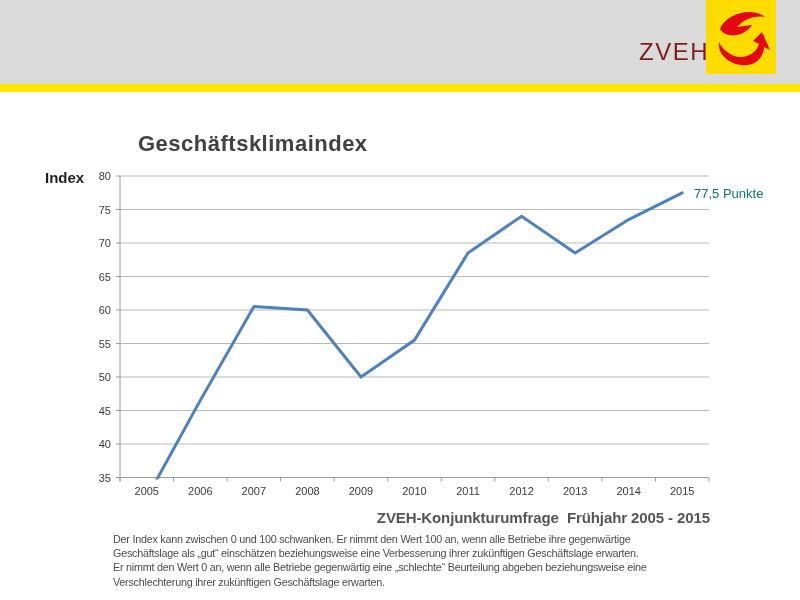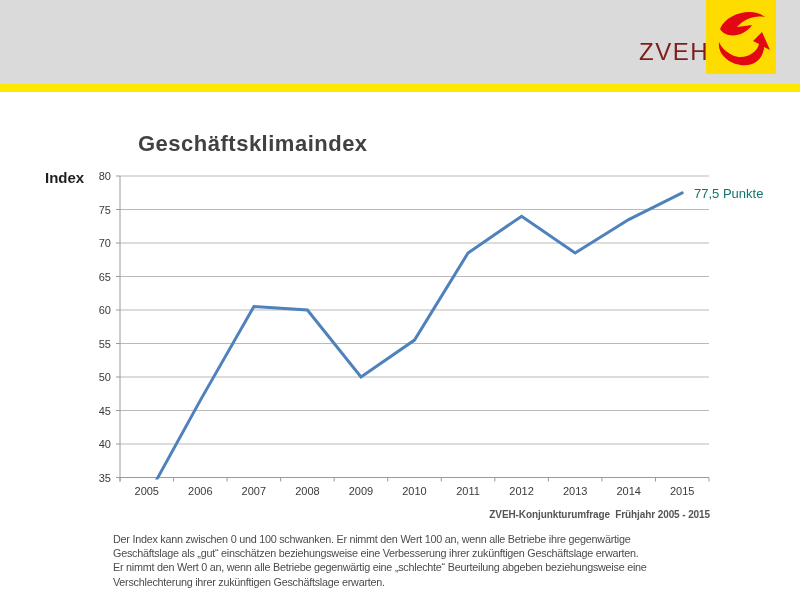--- a/index.html
+++ b/index.html
@@ -21,21 +21,21 @@
     position:absolute;left:138px;top:131px;font-size:22px;font-weight:bold;
     color:#414141;letter-spacing:0.5px;
   }
   .y-axis-title{
     position:absolute;left:45px;top:169px;font-size:15px;font-weight:bold;color:#1F1F1F;text-align:right;
   }
   .endpoint-label{
     position:absolute;left:694px;top:186px;font-size:13px;color:#0f766e;white-space:nowrap;
   }
   .caption{
-    position:absolute;right:90px;top:509px;font-size:10px;font-weight:bold;
+    position:absolute;right:90px;top:509px;font-size:15px;font-weight:bold;
     color:#555555;white-space:pre;letter-spacing:-0.1px;
   }
   .footnote{
     position:absolute;left:113px;top:532px;font-size:10.8px;font-weight:normal;
     color:#4C4C4C;line-height:14.2px;letter-spacing:-0.25px;
   }
   .footnote div{white-space:nowrap;}
 </style>
 </head>
 <body>

